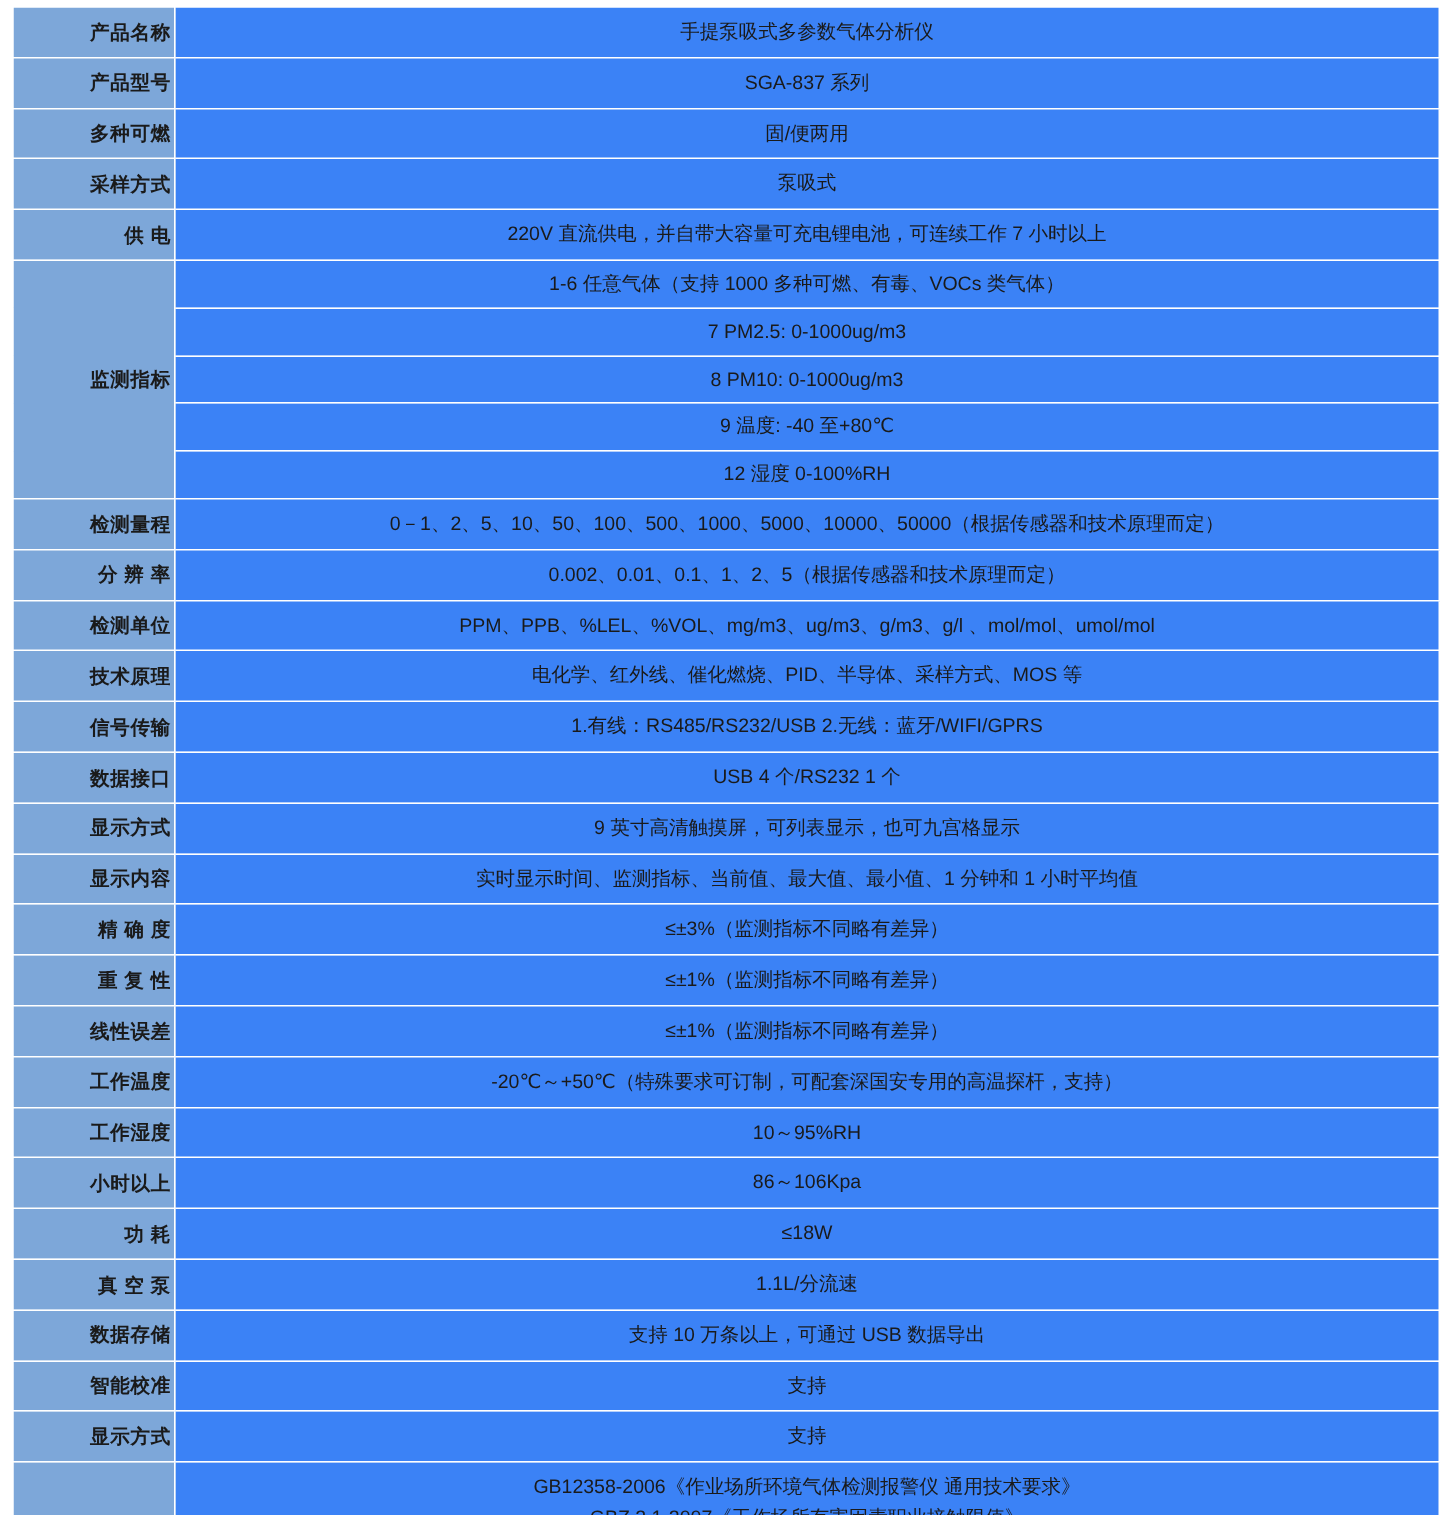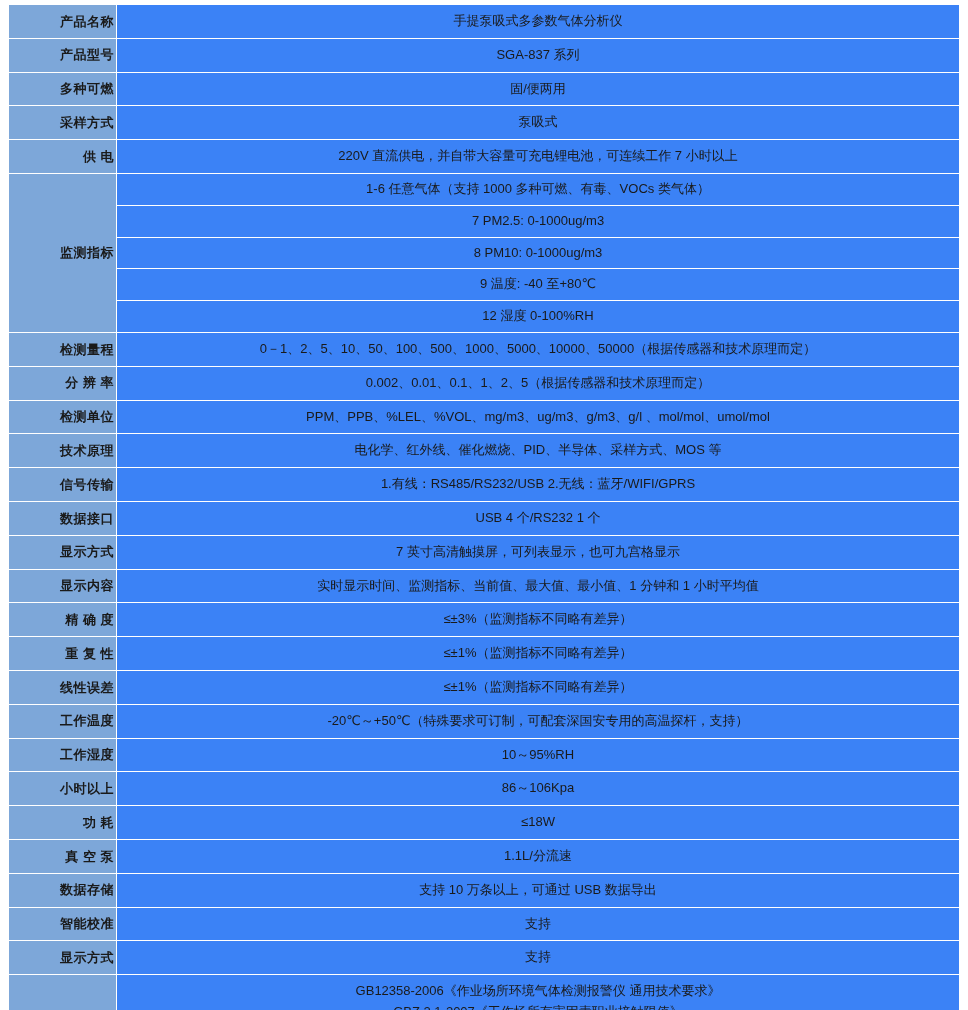--- a/index.html
+++ b/index.html
@@ -128,21 +128,21 @@
       <td class="value nowrapcell">1.有线：RS485/RS232/USB      2.无线：蓝牙/WIFI/GPRS</td>
     </tr>
 
     <tr>
       <td class="label">数据接口</td>
       <td class="value">USB 4 个/RS232 1 个</td>
     </tr>
 
     <tr>
       <td class="label">显示方式</td>
-      <td class="value">7 英寸高清触摸屏，可列表显示，也可九宫格显示</td>
+      <td class="value">9 英寸高清触摸屏，可列表显示，也可九宫格显示</td>
     </tr>
 
     <tr>
       <td class="label">显示内容</td>
       <td class="value">实时显示时间、监测指标、当前值、最大值、最小值、1 分钟和 1 小时平均值</td>
     </tr>
 
     <tr>
       <td class="label">精 确 度</td>
       <td class="value">≤±3%（监测指标不同略有差异）</td>

